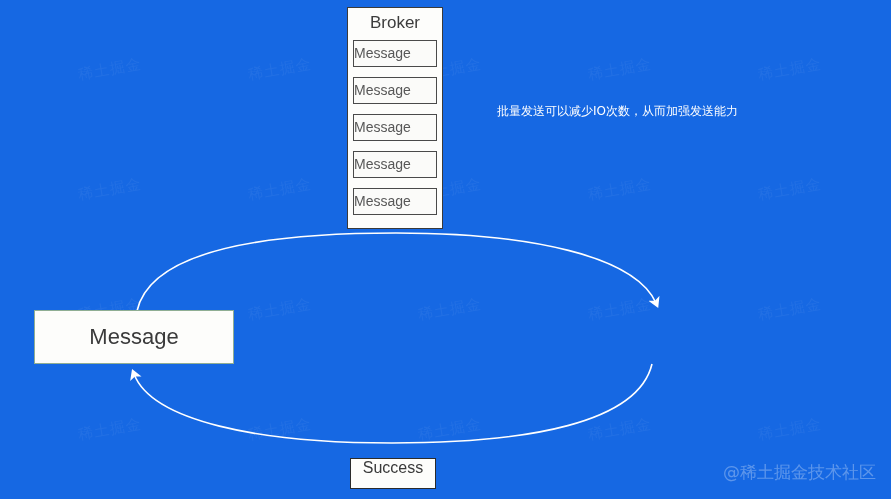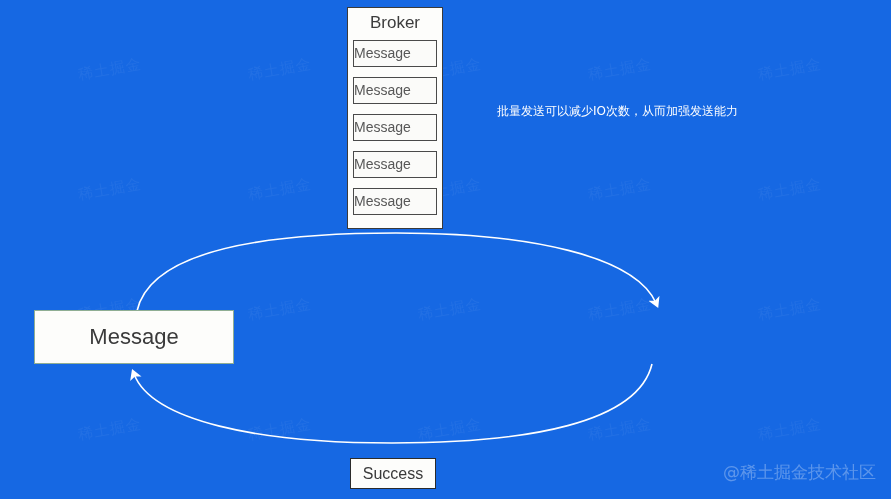--- a/index.html
+++ b/index.html
@@ -103,21 +103,20 @@
   #success-box {
     position: absolute;
     left: 350px;
     top: 458px;
     width: 86px;
     height: 31px;
     background: #fdfdfb;
     border: 1px solid #2b2b2b;
     box-sizing: border-box;
     display: flex;
-    align-items: center;
     justify-content: center;
     font-size: 16px;
     color: #3a3a3a;
     font-family: "Liberation Sans", sans-serif;
     z-index: 3;
   }
 
   
   #annotation {
     position: absolute;

